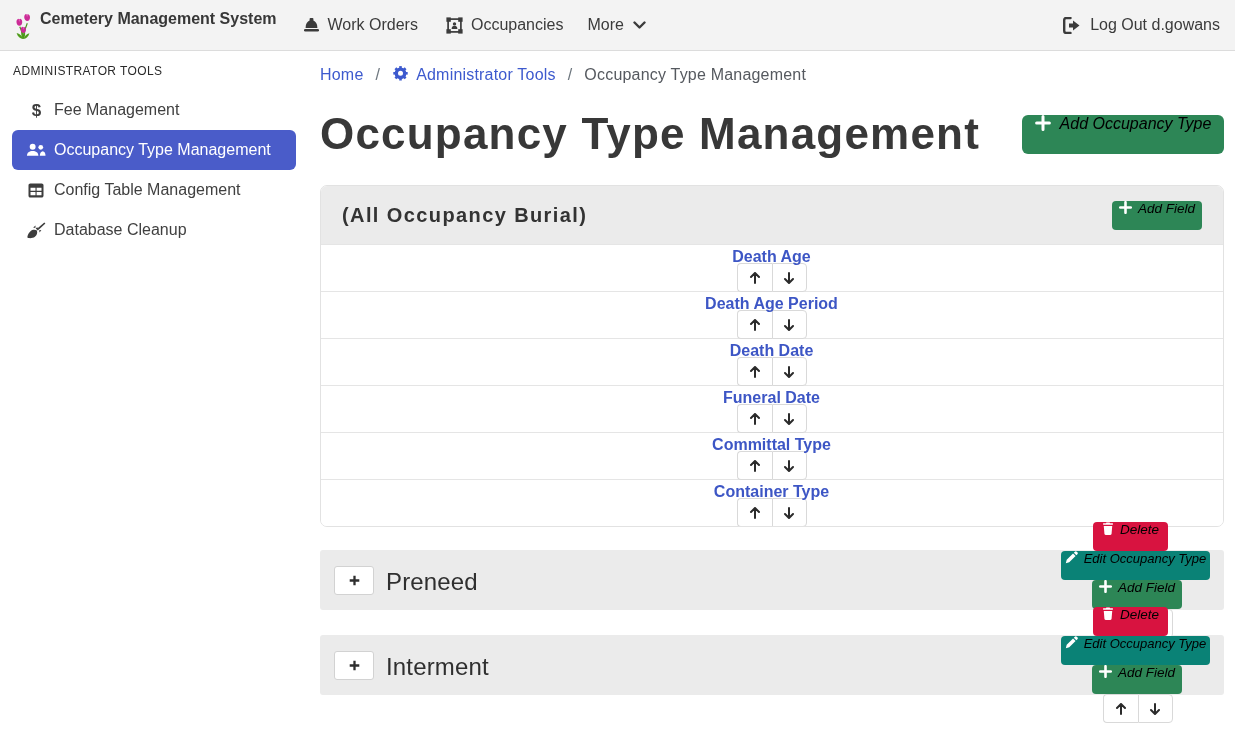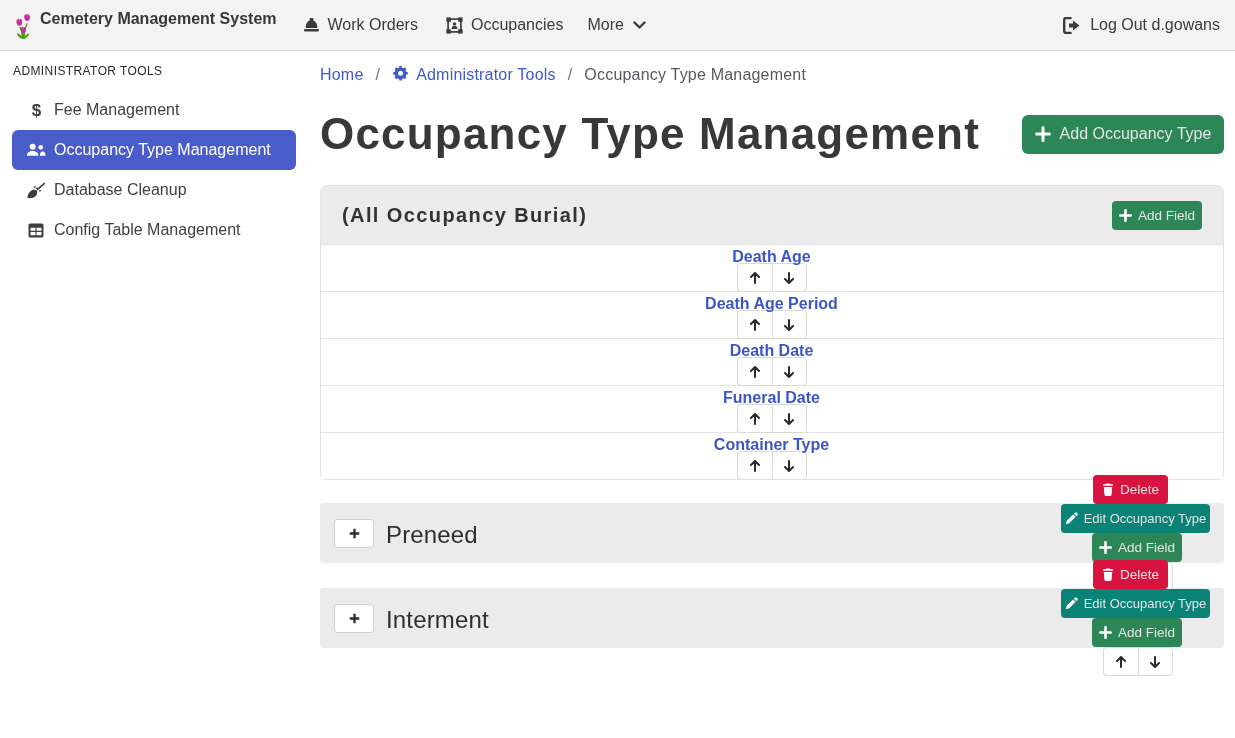--- a/index.html
+++ b/index.html
@@ -28,21 +28,21 @@
 main { flex:1; margin-left:12px; margin-right:11px; }
 
 .crumbs { margin-top:12px; font-size:16px; letter-spacing:0.2px; display:flex; align-items:center; height:24px; }
 .crumbs a { color:#3d5ace; }
 .crumbs .sep { color:#6c757d; margin:0 12px; }
 .crumbs .cur { color:#55595f; }
 .crumbs svg { margin-right:7px; }
 
 .pagehead { display:flex; justify-content:space-between; align-items:center; margin-top:23px; height:48px; }
 h1 { font-size:44px; letter-spacing:1.2px; font-weight:bold; color:#383838; white-space:nowrap; }
-.btn { display:inline-flex; align-items:center; justify-content:center; border:none; border-radius:6px; color:#e5e5e5; font-family:inherit; }
+.btn { display:inline-flex; align-items:flex-start; justify-content:center; border:none; border-radius:6px; color:#000000; font-family:inherit;font-style:italic; }
 .btn-green { background:#2d8656; }
 .btn-add-type { height:39px; width:202px; padding:0; font-size:16px; border-radius:6px; }
 .btn-add-type svg { margin-right:9px; }
 
 .card { margin-top:27px; border:1px solid #e2e2e2; border-radius:7px; overflow:hidden; }
 .card-head { background:#ebebeb; height:58px; display:flex; align-items:center; justify-content:space-between; padding:0 21px; }
 .card-title { font-size:20px; font-weight:bold; letter-spacing:1.4px; color:#333; }
 .btn-sm { height:29px; padding:0; font-size:13.5px; border-radius:4px; }
 .btn-sm svg { margin-right:6px; } .btn-af { width:90px; }
 .row-item { height:47px; border-top:1px solid #e5e5e5; display:flex; align-items:center; justify-content:space-between; padding:0 14px 0 13px; background:#fff;flex-direction:column; }
@@ -131,33 +131,33 @@
       </span>Fee Management</a>
       <a class="mitem active"><span class="mi">
         <svg width="21" height="14" viewBox="0 0 21 14" fill="#fff">
           <circle cx="7" cy="3.6" r="3.1"></circle>
           <path d="M1 13 c0-3.4 2.6-5 6-5 c3.4 0 6 1.6 6 5 Z"></path>
           <circle cx="15.5" cy="4.2" r="2.5"></circle>
           <path d="M14.5 13 c0-2.6 1.4-4.3 3.1-4.6 c1.7 0.3 2.9 1.9 2.9 4.6 Z"></path>
         </svg>
       </span>Occupancy Type Management</a>
       <a class="mitem"><span class="mi">
+        <svg width="16" height="15" viewBox="0 0 16 15" fill="#3d3d3d">
+          <path fill-rule="evenodd" clip-rule="evenodd" d="M0.5 2.3 C0.5 1.3 1.3 0.5 2.3 0.5 h11.4 c1 0 1.8 0.8 1.8 1.8 v10.4 c0 1 -0.8 1.8 -1.8 1.8 H2.3 c-1 0 -1.8 -0.8 -1.8 -1.8 Z M2.5 4.7 h5 v3 h-5 Z M8.6 4.7 h4.9 v3 H8.6 Z M2.5 9 h5 v3.2 h-5 Z M8.6 9 h4.9 v3.2 H8.6 Z"></path>
+        </svg>
+      </span>Config Table Management</a>
+      <a class="mitem"><span class="mi">
         <svg width="19" height="17" viewBox="0 0 19 17" fill="#3d3d3d">
           <path d="M18.4 1.6 L17.3 0.4 L10.6 6.2 L11.9 7.5 Z"></path>
           <path d="M10.1 5.2 l1.9 2 l-1.1 1.2 l-2.2 -1.8 Z"></path>
           <path d="M12.1 8.3 l0.5 2.2 l1.8 -2.5 Z"></path>
           <path d="M8.3 5.9 l-2.2 -0.4 l2.5 -1.9 Z"></path>
           <path d="M9.9 8.6 C8.2 7.4 5.4 7.6 3.5 9.2 C1.8 10.6 0.8 12.7 0.4 14.8 c-0.1 0.6 0.3 1.2 0.9 1.3 c2.3 0.3 4.8 0.1 6.6 -1.3 C9.9 13.3 10.7 11 9.9 8.6 Z"></path>
         </svg>
       </span>Database Cleanup</a>
-      <a class="mitem"><span class="mi">
-        <svg width="16" height="15" viewBox="0 0 16 15" fill="#3d3d3d">
-          <path fill-rule="evenodd" clip-rule="evenodd" d="M0.5 2.3 C0.5 1.3 1.3 0.5 2.3 0.5 h11.4 c1 0 1.8 0.8 1.8 1.8 v10.4 c0 1 -0.8 1.8 -1.8 1.8 H2.3 c-1 0 -1.8 -0.8 -1.8 -1.8 Z M2.5 4.7 h5 v3 h-5 Z M8.6 4.7 h4.9 v3 H8.6 Z M2.5 9 h5 v3.2 h-5 Z M8.6 9 h4.9 v3.2 H8.6 Z"></path>
-        </svg>
-      </span>Config Table Management</a>
     </div>
   </aside>
   <main>
     <div class="crumbs">
       <a>Home</a>
         <span class="sep">/</span>
       <svg width="17" height="17" viewBox="0 0 17 17" style="position:relative; top:-2px;">
         <g stroke="#3d5ace" stroke-width="2.6">
           <circle cx="8.5" cy="8.3" r="4.2" stroke-width="3.4" fill="none"></circle>
           <line x1="12.10" y1="8.30" x2="15.70" y2="8.30"></line>
@@ -245,20 +245,35 @@
               </svg>
             </span>
             <span class="arrbtn dn">
               <svg width="12" height="12" viewBox="0 0 12 12">
                 <path d="M6 1 V10.5 M2 7 L6 11 L10 7" fill="none" stroke="#2b2b2b" stroke-width="2" stroke-linecap="round" stroke-linejoin="round"></path>
               </svg>
             </span>
           </span>
       </div>
       <div class="row-item">
+          <a>Committal Type</a>
+        <span class="arrgroup">
+            <span class="arrbtn up">
+              <svg width="12" height="12" viewBox="0 0 12 12">
+                <path d="M6 11 V1.5 M2 5 L6 1 L10 5" fill="none" stroke="#2b2b2b" stroke-width="2" stroke-linecap="round" stroke-linejoin="round"></path>
+              </svg>
+            </span>
+            <span class="arrbtn dn">
+              <svg width="12" height="12" viewBox="0 0 12 12">
+                <path d="M6 1 V10.5 M2 7 L6 11 L10 7" fill="none" stroke="#2b2b2b" stroke-width="2" stroke-linecap="round" stroke-linejoin="round"></path>
+              </svg>
+            </span>
+          </span>
+      </div>
+      <div class="row-item">
           <a>Container Type</a>
         <span class="arrgroup">
             <span class="arrbtn up">
               <svg width="12" height="12" viewBox="0 0 12 12">
                 <path d="M6 11 V1.5 M2 5 L6 1 L10 5" fill="none" stroke="#2b2b2b" stroke-width="2" stroke-linecap="round" stroke-linejoin="round"></path>
               </svg>
             </span>
             <span class="arrbtn dn">
               <svg width="12" height="12" viewBox="0 0 12 12">
                 <path d="M6 1 V10.5 M2 7 L6 11 L10 7" fill="none" stroke="#2b2b2b" stroke-width="2" stroke-linecap="round" stroke-linejoin="round"></path>

